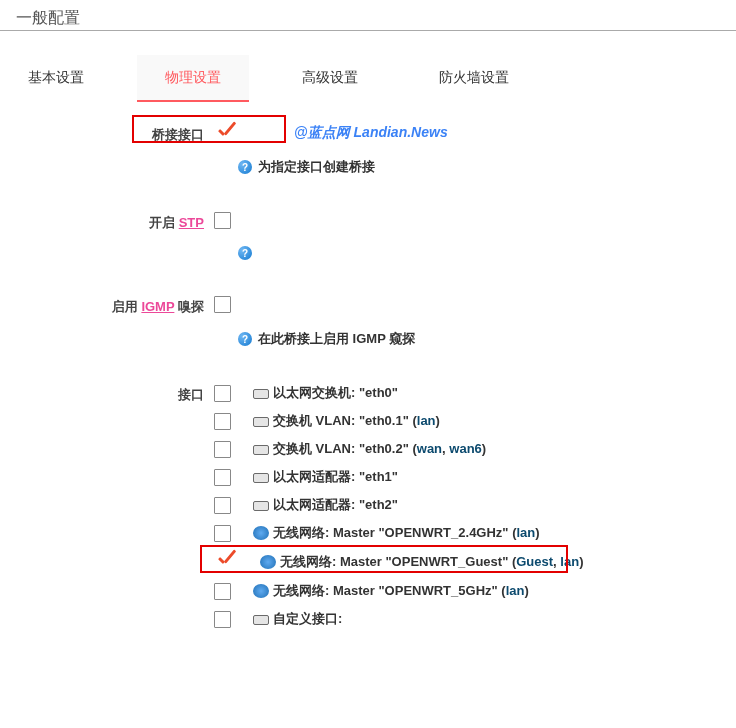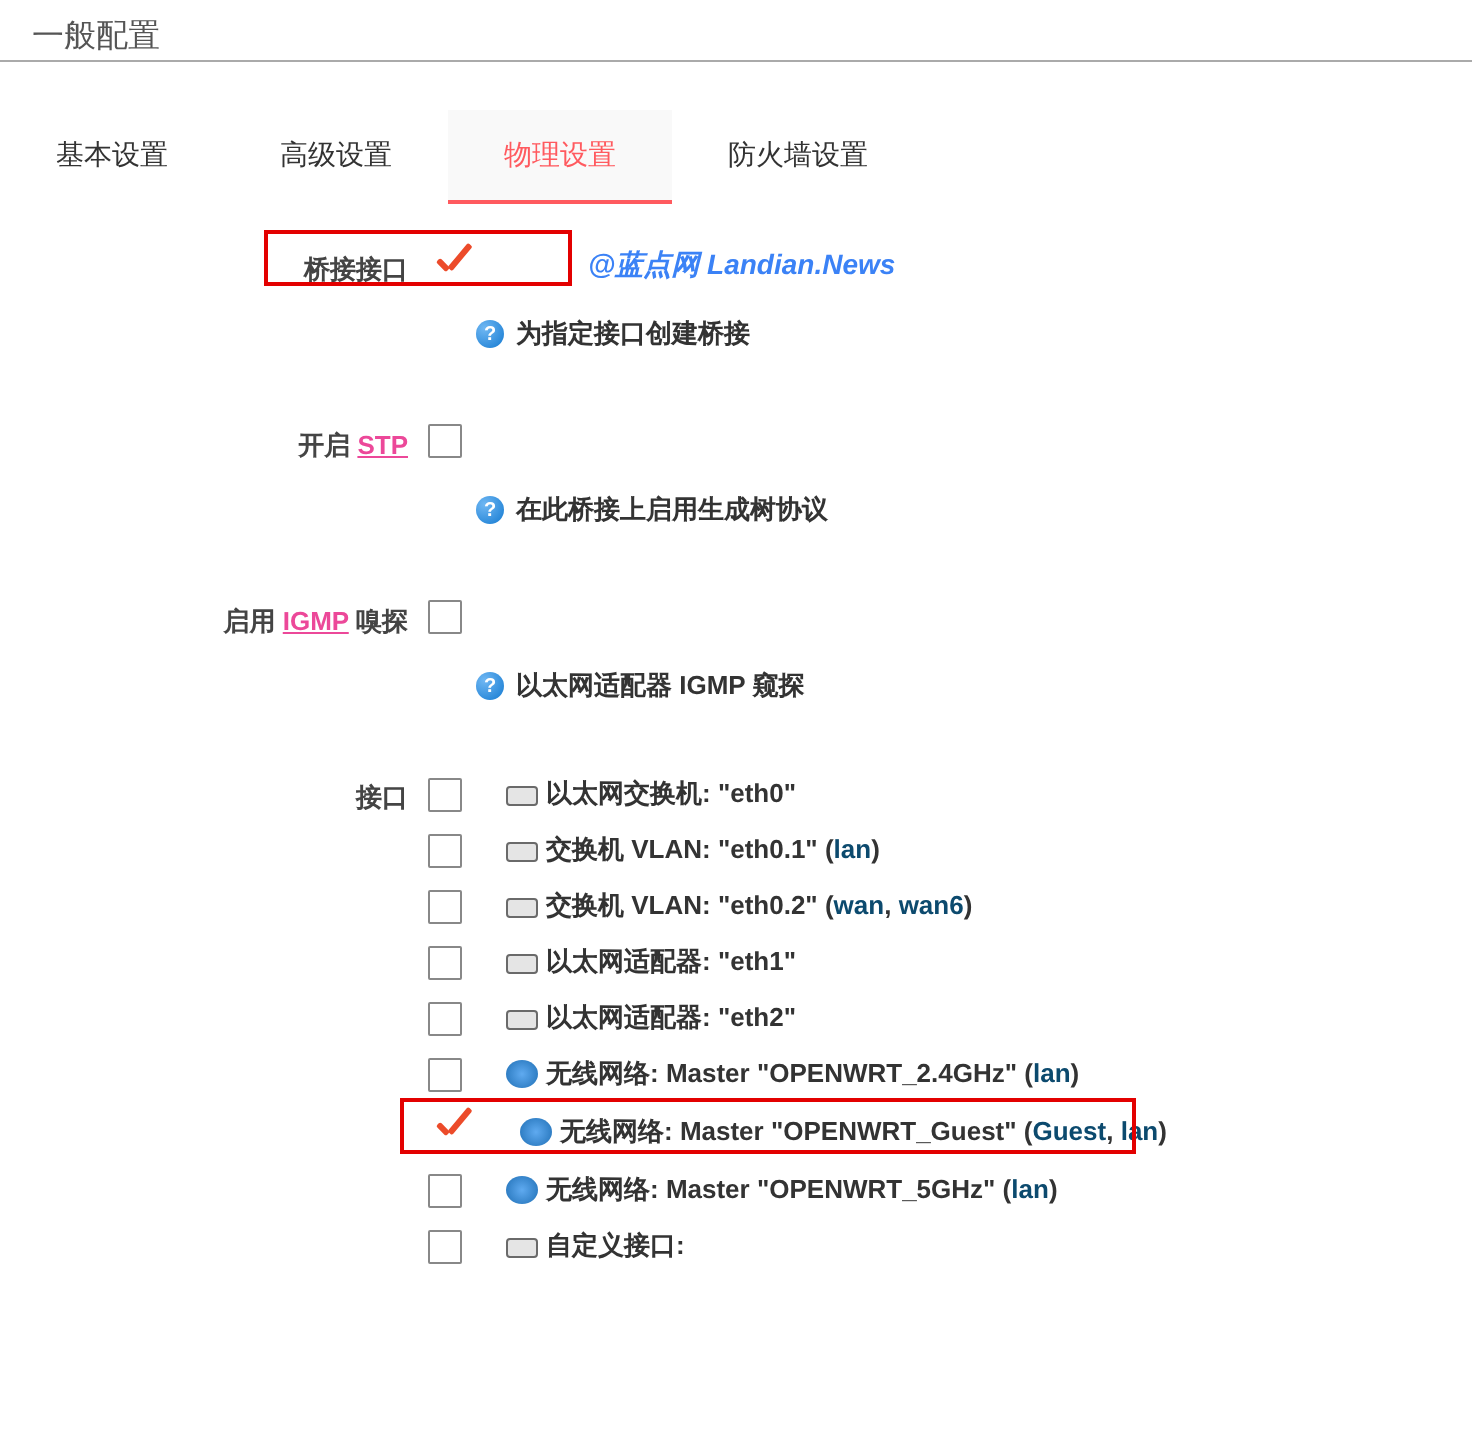--- a/index.html
+++ b/index.html
@@ -14,20 +14,21 @@
     font-size: 16px;
     color: #555;
     padding: 8px 0 1px 16px;
     border-bottom: 1px solid #aaa;
     margin-bottom: 0;
   }
   
   .tabs {
     display: flex;
     padding: 24px 0 0 0;
+    gap: 25px;
   }
   .tab {
     padding: 14px 28px 13px;
     color: #333;
     font-size: 14px;
     cursor: pointer;
   }
   .tab.active {
     color: #ff5a5f;
     border-bottom: 2px solid #ff5a5f;
@@ -166,22 +167,22 @@
   .if-label { color: #333; }
   .if-label .net { color: #0c4a6e; }
 </style>
 </head>
 <body>
 
 <div class="page-title">一般配置</div>
 
 <div class="tabs">
   <div class="tab">基本设置</div>
+  <div class="tab active">物理设置</div>
   <div class="tab">高级设置</div>
-  <div class="tab active">物理设置</div>
   <div class="tab">防火墙设置</div>
 </div>
 
 <div class="form-area">
 
   <div class="row row-first">
     <div class="label-col">桥接接口</div>
     <div class="field-col">
       <span class="checkmark"></span>
       <span class="redbox redbox1"></span>
@@ -198,36 +199,35 @@
   <div class="row">
     <div class="label-col">
       <span>开启 </span><span class="linkish">STP</span>
     </div>
     <div class="field-col">
       <span class="cbox"></span>
     </div>
   </div>
   <div class="help-row">
     <span class="help-icon"></span>
-    <span>在此桥接上启用生成树协议</span>
   </div>
 
   <div style="height:18px"></div>
 
   <div class="row">
     <div class="label-col">
       <span>启用 </span><span class="linkish">IGMP</span><span> 嗅探</span>
     </div>
     <div class="field-col">
       <span class="cbox"></span>
     </div>
   </div>
   <div class="help-row">
     <span class="help-icon"></span>
-    <span>以太网适配器 IGMP 窥探</span>
+    <span>在此桥接上启用 IGMP 窥探</span>
   </div>
 
   <div style="height:18px"></div>
 
   <div class="row">
     <div class="label-col">接口</div>
     <div class="field-col">
       <div class="if-list" id="if-list">
           <div class="if-item">
             <span class="cbox"></span>

